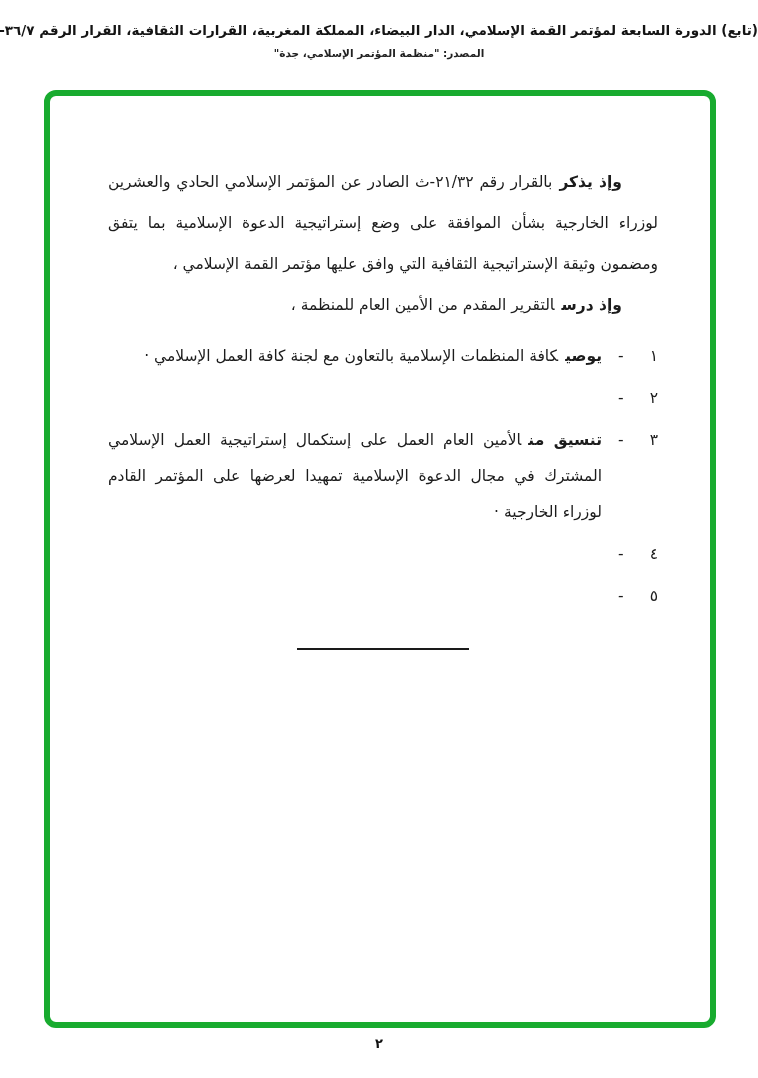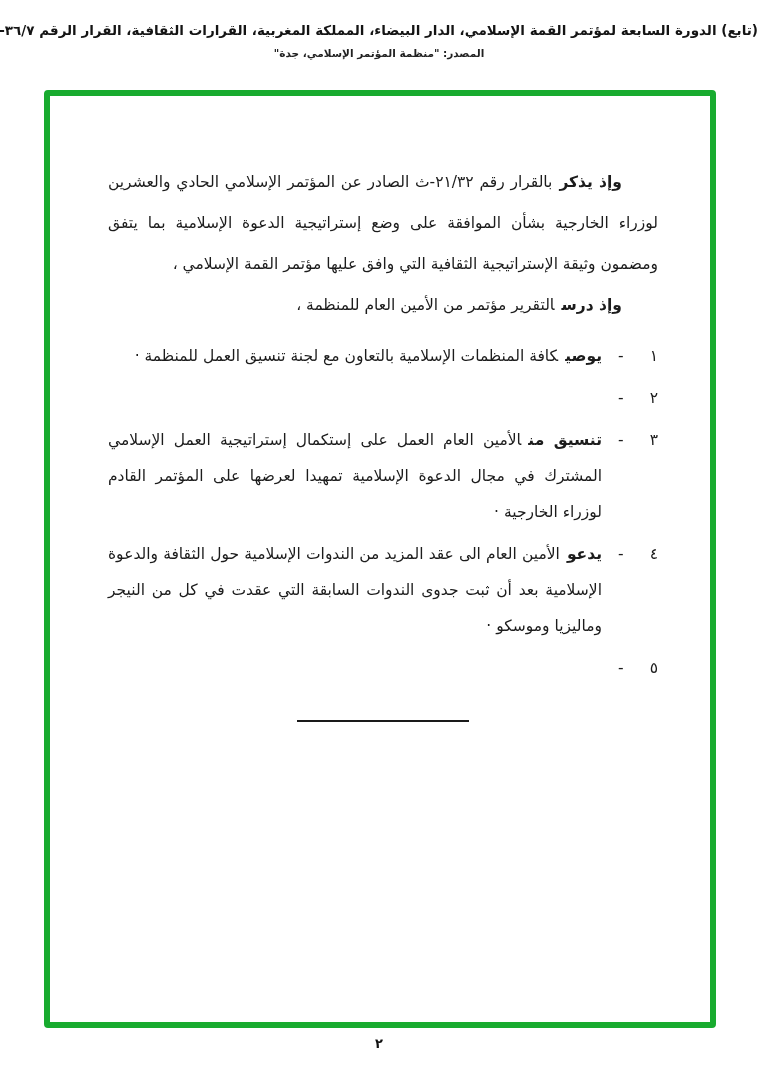--- a/index.html
+++ b/index.html
@@ -29,21 +29,21 @@
     font-size:10.5px;
     font-weight:bold;
     color:#222222;
   }
   .doc-frame{
     position:absolute;
     left:44px;top:90px;
     width:672px;height:938px;
     box-sizing:border-box;
     border:6px solid #18ab2f;
-    border-radius:4px;
+    border-radius:12px;
     background:#ffffff;
   }
   .doc-content{
     direction:rtl;
     padding:66px 52px 0 58px;
     font-size:15.5px;
     color:#1c1c1c;
   }
   .preamble p{
     margin:0;
@@ -96,31 +96,31 @@
 <div class="page-header">
   <div class="header-line1">(تابع) الدورة السابعة لمؤتمر القمة الإسلامي، الدار البيضاء، المملكة المغربية، القرارات الثقافية، القرار الرقم ٣٦/٧-ث (ق.أ)</div>
   <div class="header-line2">المصدر:  "منظمة المؤتمر الإسلامي، جدة"</div>
 </div>
 
 <div class="doc-frame">
   <div class="doc-content">
 
     <div class="preamble">
       <p><span class="lead">وإذ يذكر</span><span>بالقرار رقم ٢١/٣٢-ث الصادر عن المؤتمر الإسلامي الحادي والعشرين لوزراء الخارجية بشأن الموافقة على وضع إستراتيجية الدعوة الإسلامية بما يتفق ومضمون وثيقة الإستراتيجية الثقافية التي وافق عليها مؤتمر القمة الإسلامي ،</span></p>
-      <p><span class="lead">وإذ درس</span><span>التقرير مؤتمر من الأمين العام للمنظمة ،</span></p>
+      <p><span class="lead">وإذ درس</span><span>التقرير المقدم من الأمين العام للمنظمة ،</span></p>
     </div>
 
     <div class="items">
 
       <div class="item">
         <div class="item-num">
           <span>١</span>
           <span>-</span>
         </div>
-        <div class="item-text"><span class="lead">يوصي</span><span>كافة المنظمات الإسلامية بالتعاون مع لجنة تنسيق العمل للمنظمة ·</span></div>
+        <div class="item-text"><span class="lead">يوصي</span><span>كافة المنظمات الإسلامية بالتعاون مع لجنة كافة العمل الإسلامي ·</span></div>
       </div>
 
       <div class="item">
         <div class="item-num">
           <span>٢</span>
           <span>-</span>
         </div>
       </div>
 
       <div class="item">
@@ -129,21 +129,20 @@
           <span>-</span>
         </div>
         <div class="item-text"><span class="lead">تنسيق من</span><span>الأمين العام العمل على إستكمال إستراتيجية العمل الإسلامي المشترك في مجال الدعوة الإسلامية تمهيدا لعرضها على المؤتمر القادم لوزراء الخارجية ·</span></div>
       </div>
 
       <div class="item">
         <div class="item-num">
           <span>٤</span>
           <span>-</span>
         </div>
-        <div class="item-text"><span class="lead">يدعو</span><span>الأمين العام الى عقد المزيد من الندوات الإسلامية حول الثقافة والدعوة الإسلامية بعد أن ثبت جدوى الندوات السابقة التي عقدت في كل من النيجر وماليزيا وموسكو ·</span></div>
       </div>
 
       <div class="item">
         <div class="item-num">
           <span>٥</span>
           <span>-</span>
         </div>
       </div>
 
     </div>

